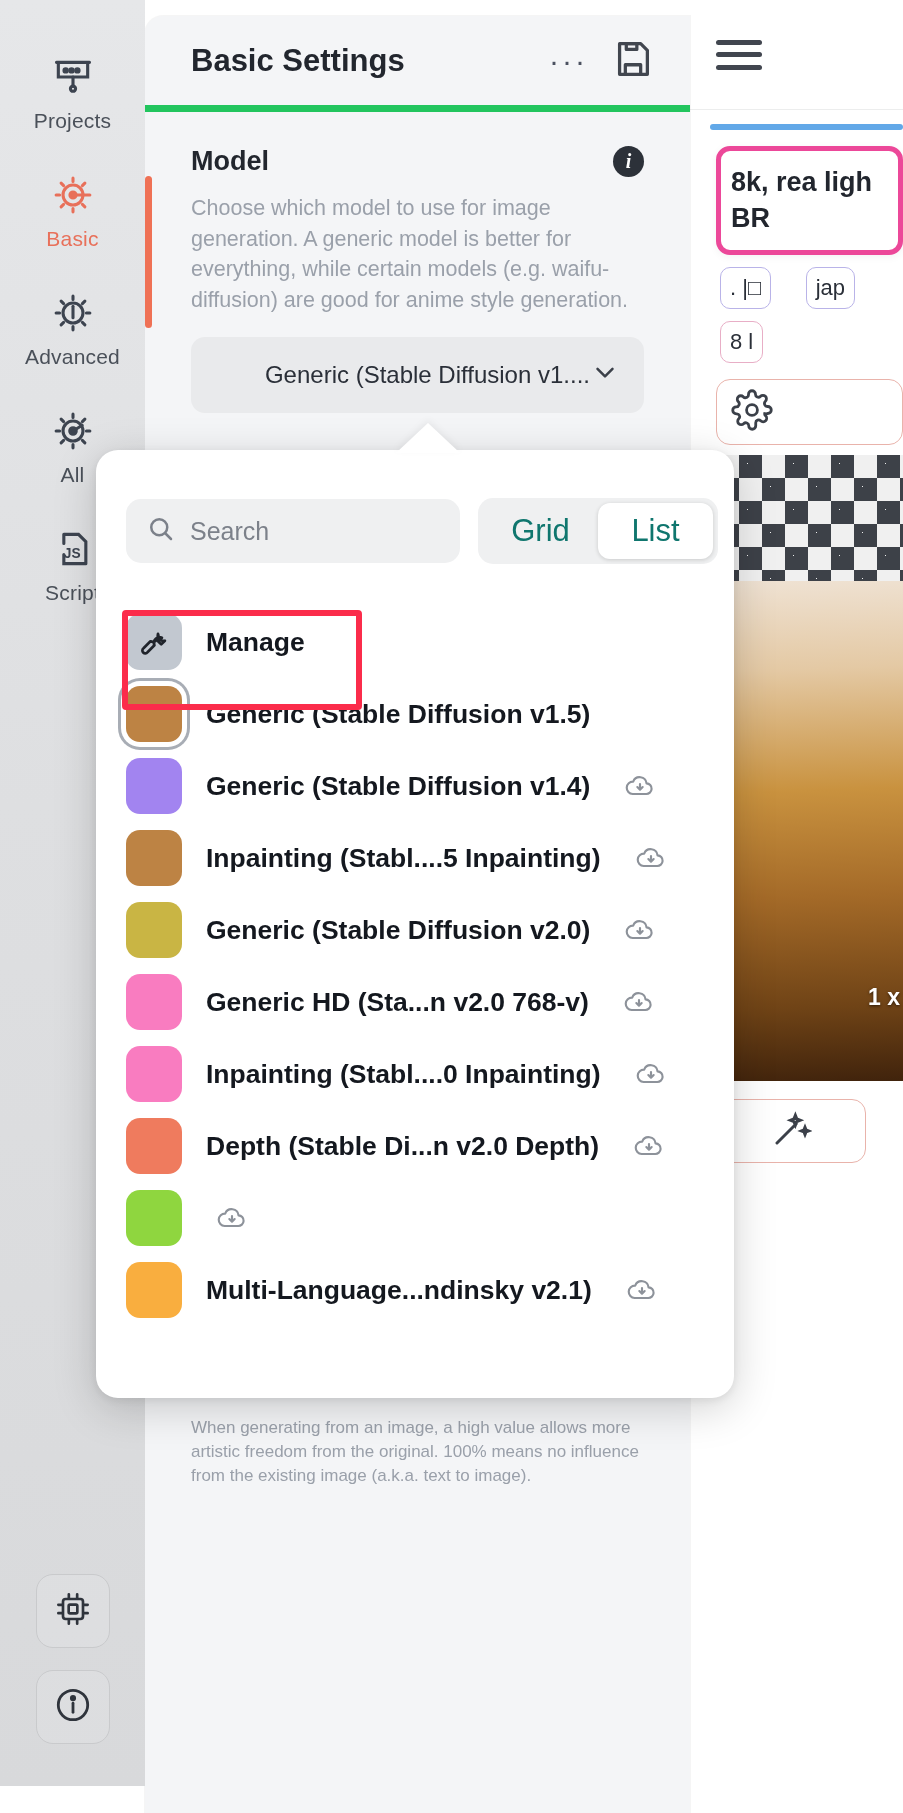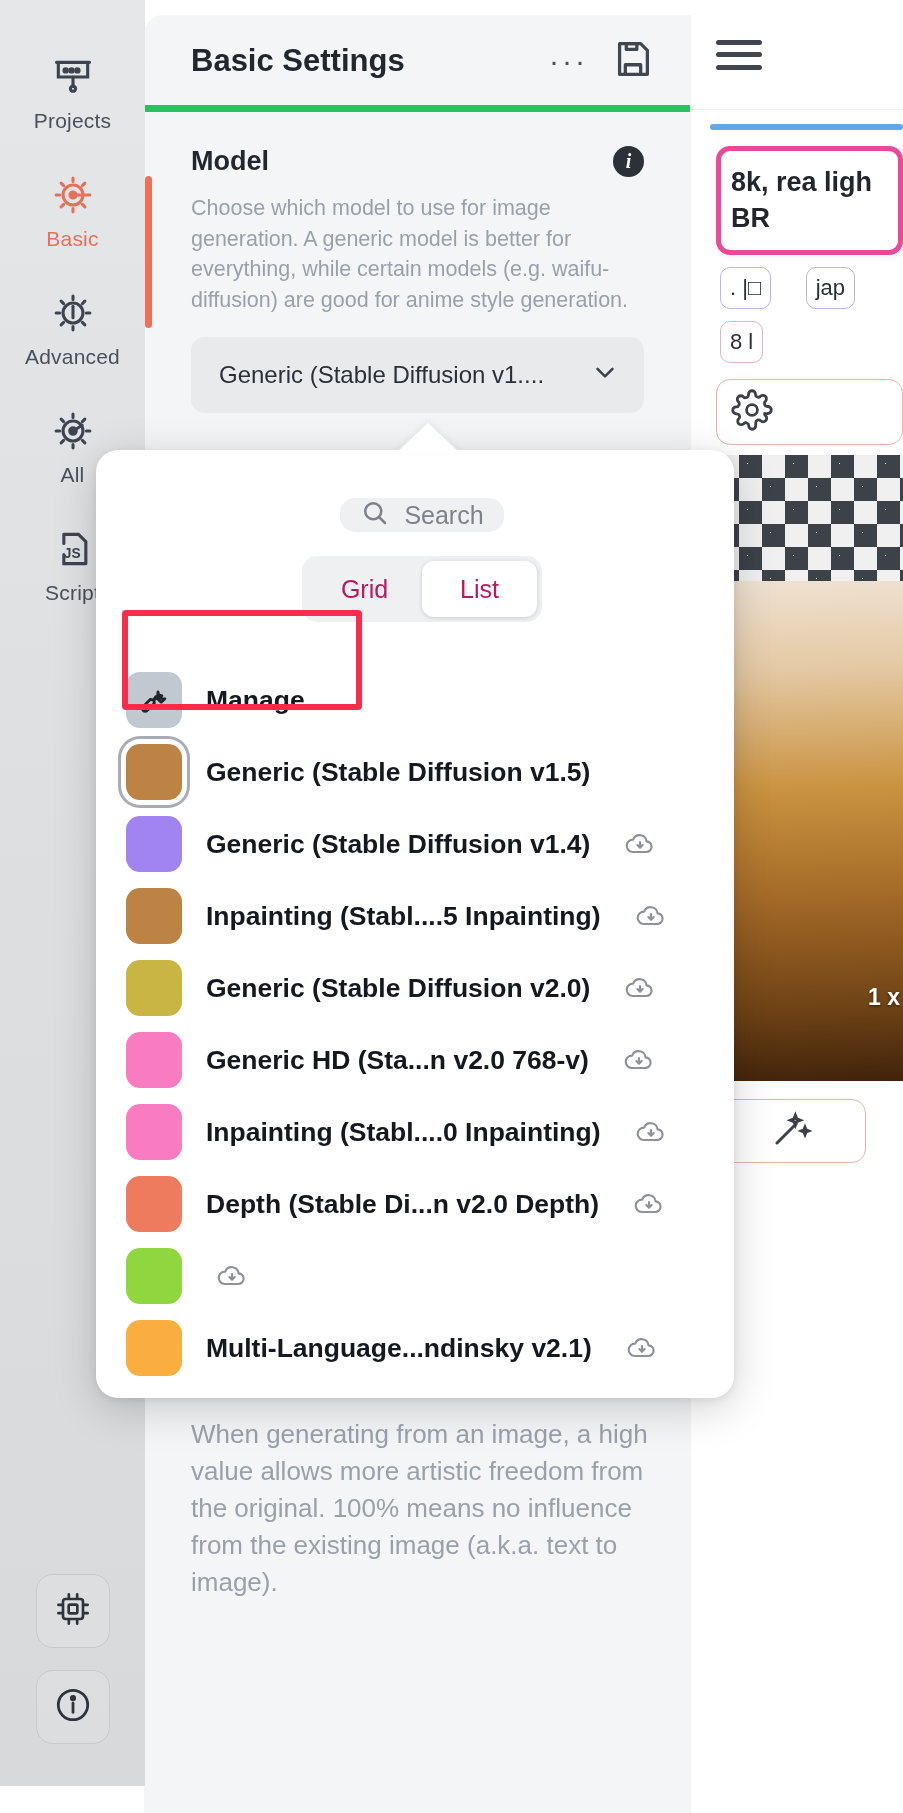--- a/index.html
+++ b/index.html
@@ -63,28 +63,28 @@
     cursor:pointer;
   }
   .sec-desc { margin-top: 16px; font-size: 21.5px; line-height: 1.42; color:#9aa0aa; max-width: 460px; }
   .accent-bar {
     position:absolute; left: 0px; top: 64px; width: 7px; height: 152px;
     background:#ef7155; border-radius: 4px;
   }
   .select-box {
     margin-top: 22px; height: 76px; border-radius: 14px; background:#e9eaec;
     display:flex; align-items:center; padding: 0 24px 0 28px;
-    font-size: 24px; color:#2a2f38; cursor: pointer;
+    font-size: 24px; color:#2a2f38; cursor: pointer; text-align: right;
   }
   .select-box .val { flex:1; }
   .chev { color:#3b4049; }
 
   .lower-text {
     position: absolute; left: 46px; top: 1400px; width: 460px;
-    font-size: 26px; line-height: 1.42; color:#9aa0aa;
+    font-size: 17px; line-height: 1.42; color:#9aa0aa;
   }
 
   
   .right {
     position:absolute; left: 690px; top: 0; width: 213px; height: 1813px;
     background:#fff; overflow:hidden;
   }
   .right-head {
     height: 110px; display:flex; align-items:center; justify-content:flex-start;
     padding-left: 26px; border-bottom:1px solid #eceded; background:#fff;
@@ -133,33 +133,33 @@
     background:#fff; border-radius: 22px;
     box-shadow: 0 10px 44px rgba(0,0,0,.18), 0 2px 8px rgba(0,0,0,.08);
     z-index: 20; overflow: hidden;
   }
   .popup-arrow {
     position:absolute; left: 396px; top: 423px; width: 0; height: 0;
     border-left: 32px solid transparent; border-right: 32px solid transparent;
     border-bottom: 30px solid #fff; z-index: 21;
     filter: drop-shadow(0 -3px 3px rgba(0,0,0,.05));
   }
-  .popup-top { display:flex; align-items:center; gap: 24px; padding: 48px 16px 0 30px; flex-direction: column; }
+  .popup-top { display:flex; align-items:center; gap: 18px; padding: 48px 16px 0 30px; }
   .search {
     flex: 1; height: 64px; background:#eff0f1; border-radius: 15px;
     display:flex; align-items:center; gap: 14px; padding: 0 20px;
   }
   .search .ph { font-size: 25px; color:#7c818a; }
   .seg {
     width: 240px; height: 66px; background:#eff0f1; border-radius: 15px;
     display:flex; align-items:center; padding: 5px; gap: 0;
   }
   .seg div {
     flex:1; height: 100%; display:flex; align-items:center; justify-content:center;
-    font-size: 25px; color:#be185d; cursor:pointer; border-radius: 12px;
+    font-size: 31px; color:#0f766e; cursor:pointer; border-radius: 12px;
   }
   .seg div.on { background:#fff; box-shadow: 0 1px 4px rgba(0,0,0,.16); font-weight:400; }
 
   .mlist { padding: 42px 0 0 0; }
   .mrow {
     height: 72px; display:flex; align-items:center; gap: 24px;
     padding: 0 30px 0 30px; cursor:pointer;
   }
   .swatch { width: 56px; height: 56px; border-radius: 14px; flex: 0 0 auto; }
   .swatch.wrench { background:#c2c8d0; display:flex; align-items:center; justify-content:center; }

